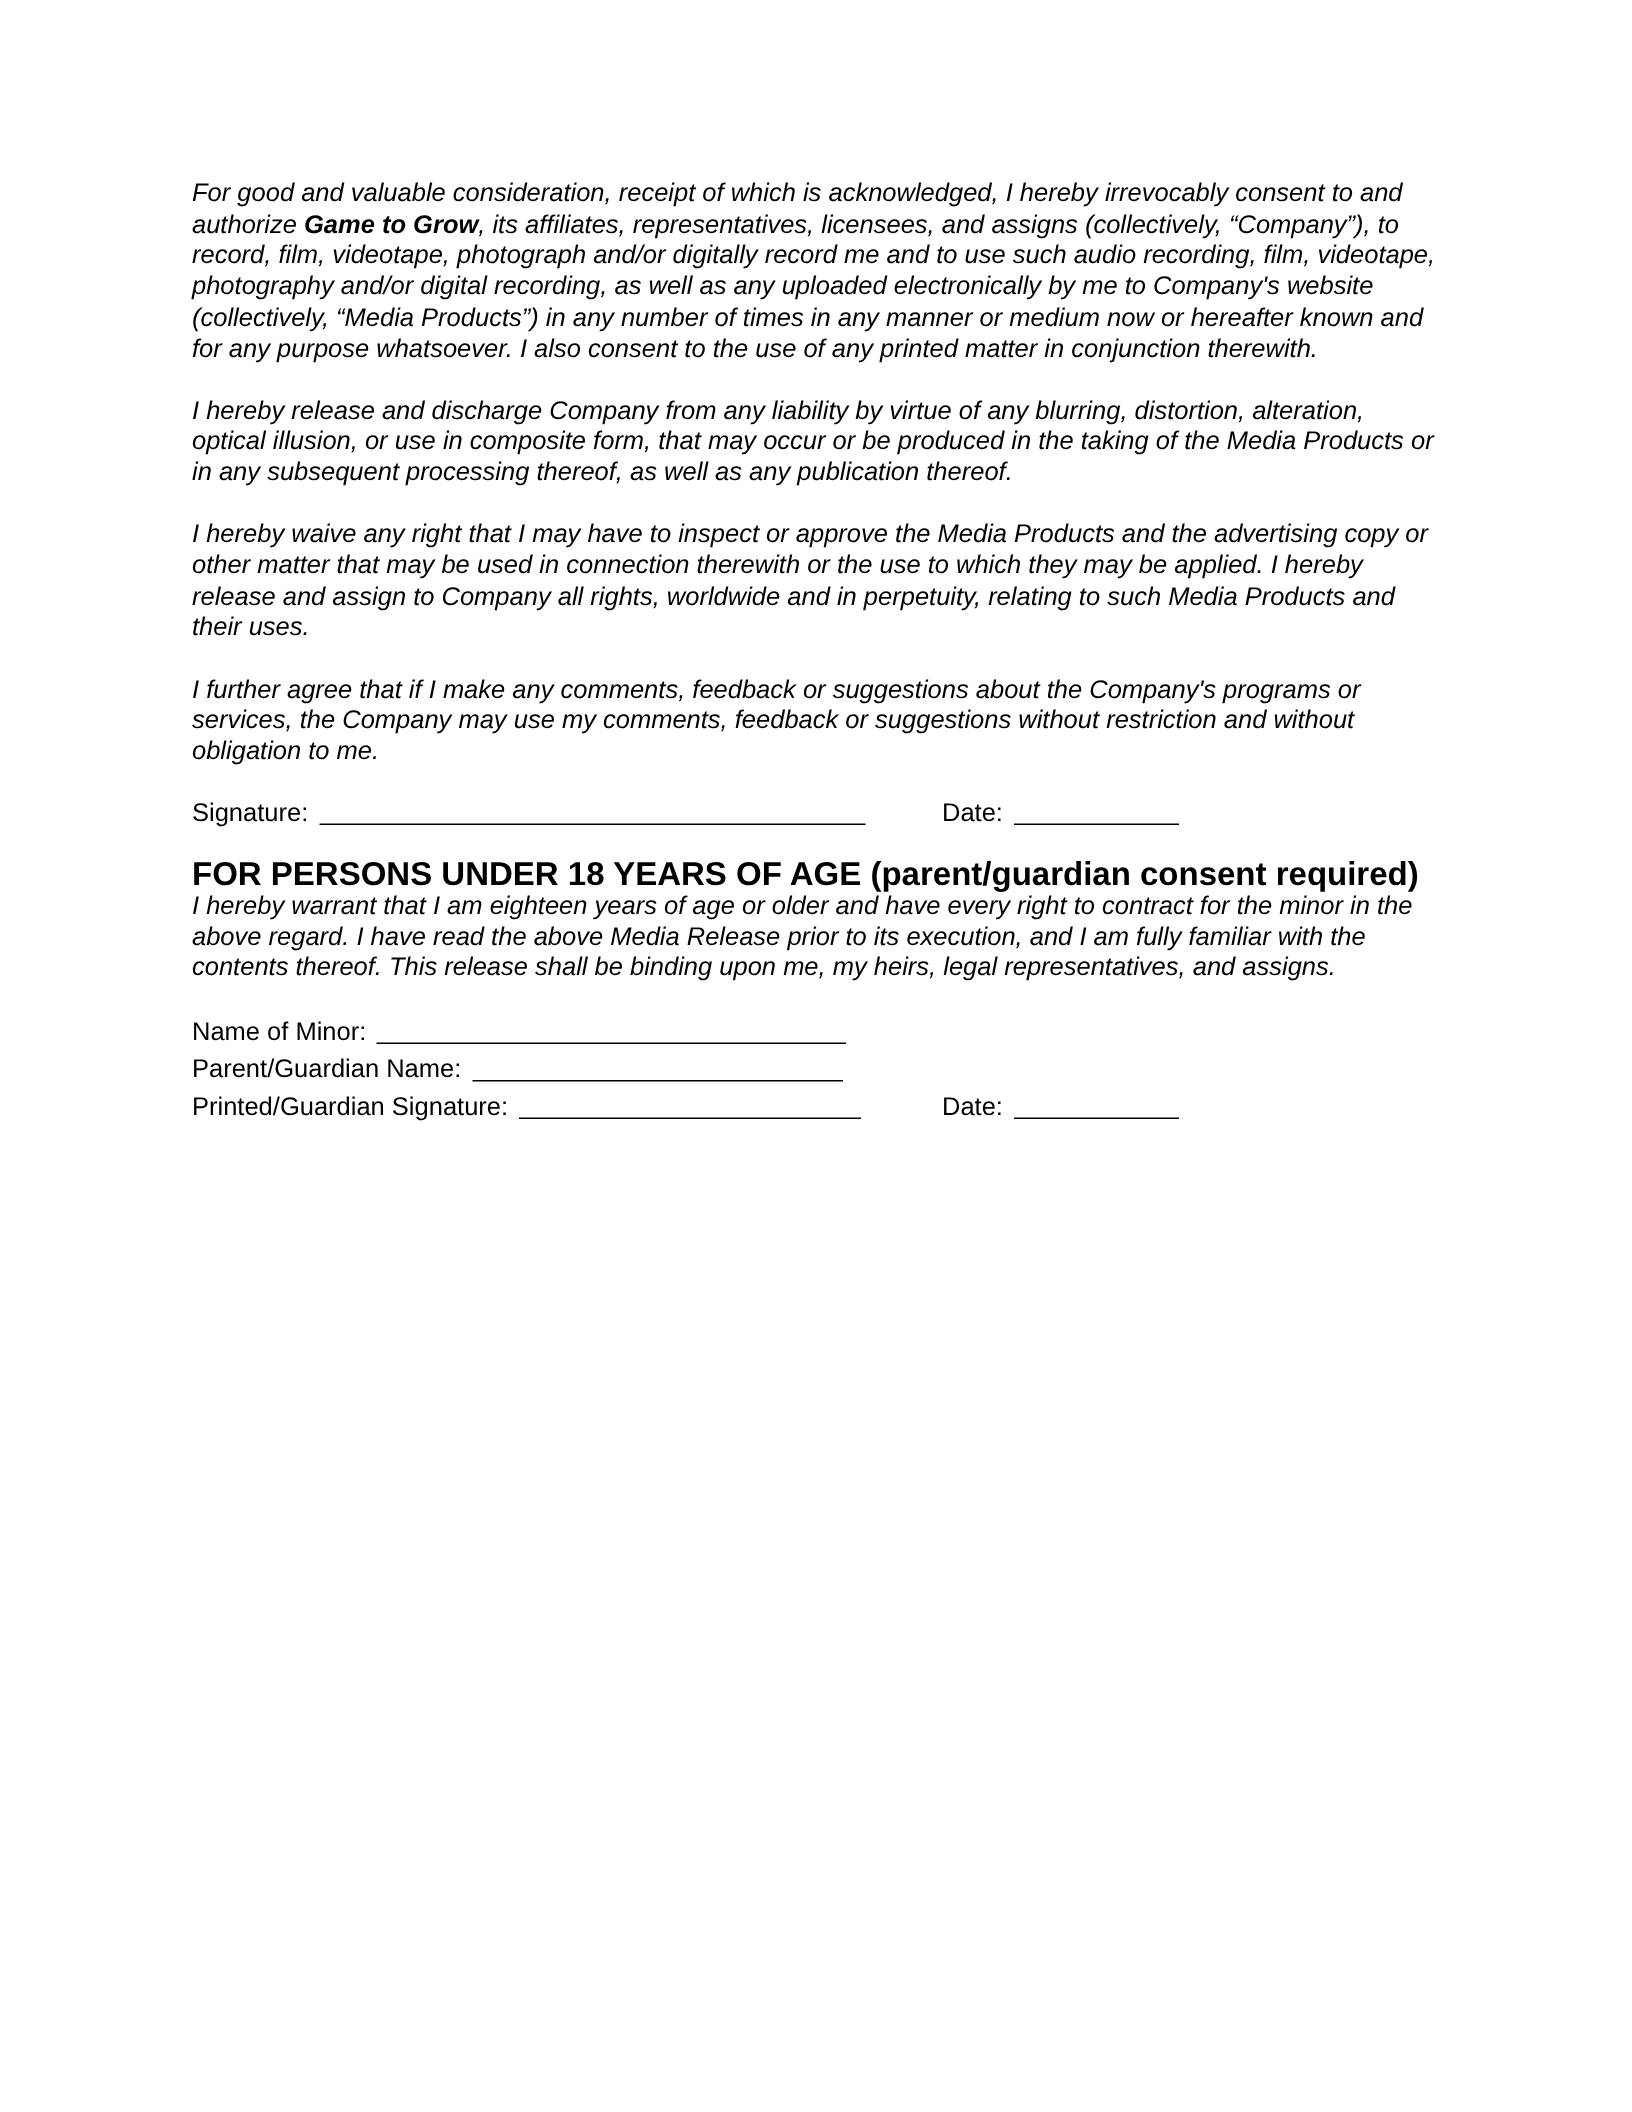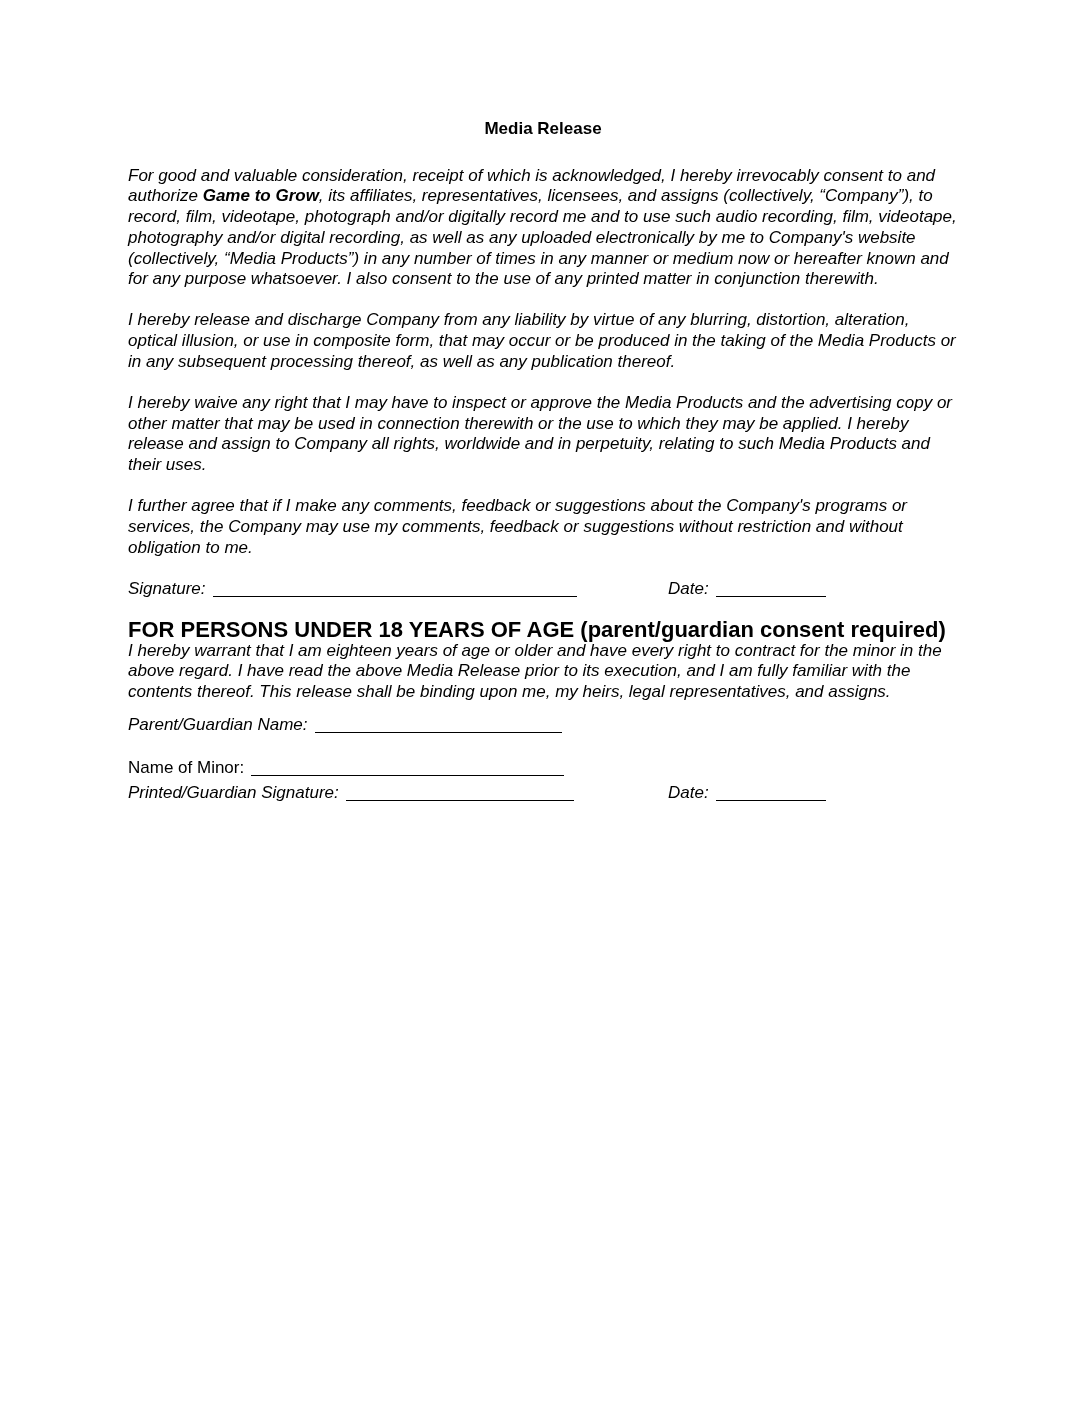--- a/index.html
+++ b/index.html
@@ -29,52 +29,51 @@
   }
   p.body-para { margin: 0 0 20.5px 0; font-style: italic; }
   p.body-para:last-of-type { margin-bottom: 12px; }
   .company-bold { font-weight: bold; }
   .row {
     position: relative;
     height: 21px;
     white-space: nowrap;
   }
   .row-gap-lg { margin-top: 41px; }
-  .row-gap { margin-top: 4px; font-style: italic; }
+  .row-gap { margin-top: 4px; }
   .row-gap-md { margin-top: 22px; }
   .uline {
     display: inline-block;
     height: 12px;
     border-bottom: 1.5px solid #000;
     margin-left: 7px;
     margin-bottom: -3px;
   }
   .ul-printed { width: 334px; }
   .ul-sig { width: 364px; }
   .ul-date { width: 110px; }
   .ul-minor { width: 313px; }
   .ul-pname { width: 247px; }
   .ul-psig { width: 228px; }
   .date-group {
     position: absolute;
-    left: 540px;
+    left: 500px;
     top: 0;
   }
   .minor-heading {
     font-size: 22px;
     font-weight: bold;
     margin-top: 20px;
   }
 </style>
 </head>
 <body>
 
 <div class="page">
 
-  <div class="title">Media Release</div>
 
   <p class="body-para"><span>For good and valuable consideration, receipt of which is acknowledged, I hereby irrevocably consent to and authorize </span><span class="company-bold">Game to Grow</span><span>, its affiliates, representatives, licensees, and assigns (collectively, “Company”), to record, film, videotape, photograph and/or digitally record me and to use such audio recording, film, videotape, photography and/or digital recording, as well as any uploaded electronically by me to Company's website (collectively, “Media Products”) in any number of times in any manner or medium now or hereafter known and for any purpose whatsoever. I also consent to the use of any printed matter in conjunction therewith.</span></p>
 
   <p class="body-para">I hereby release and discharge Company from any liability by virtue of any blurring, distortion, alteration, optical illusion, or use in composite form, that may occur or be produced in the taking of the Media Products or in any subsequent processing thereof, as well as any publication thereof.</p>
 
   <p class="body-para">I hereby waive any right that I may have to inspect or approve the Media Products and the advertising copy or other matter that may be used in connection therewith or the use to which they may be applied. I hereby release and assign to Company all rights, worldwide and in perpetuity, relating to such Media Products and their uses.</p>
 
   <p class="body-para">I further agree that if I make any comments, feedback or suggestions about the Company's programs or services, the Company may use my comments, feedback or suggestions without restriction and without obligation to me.</p>
 
 
@@ -82,26 +81,26 @@
     <span>Signature:</span><span class="uline ul-sig"></span>
     <span class="date-group">
       <span>Date:</span><span class="uline ul-date"></span>
     </span>
   </div>
 
   <div class="minor-heading">FOR PERSONS UNDER 18 YEARS OF AGE (parent/guardian consent required)</div>
 
   <p class="body-para">I hereby warrant that I am eighteen years of age or older and have every right to contract for the minor in the above regard. I have read the above Media Release prior to its execution, and I am fully familiar with the contents thereof. This release shall be binding upon me, my heirs, legal representatives, and assigns.</p>
 
+  <div class="row row-gap-md">
+    <span>Name of Minor:</span><span class="uline ul-minor"></span>
+  </div>
+
   <div class="row row-gap">
     <span>Parent/Guardian Name:</span><span class="uline ul-pname"></span>
-  </div>
-
-  <div class="row row-gap-md">
-    <span>Name of Minor:</span><span class="uline ul-minor"></span>
   </div>
 
   <div class="row row-gap">
     <span>Printed/Guardian Signature:</span><span class="uline ul-psig"></span>
     <span class="date-group">
       <span>Date:</span><span class="uline ul-date"></span>
     </span>
   </div>
 
 </div>

